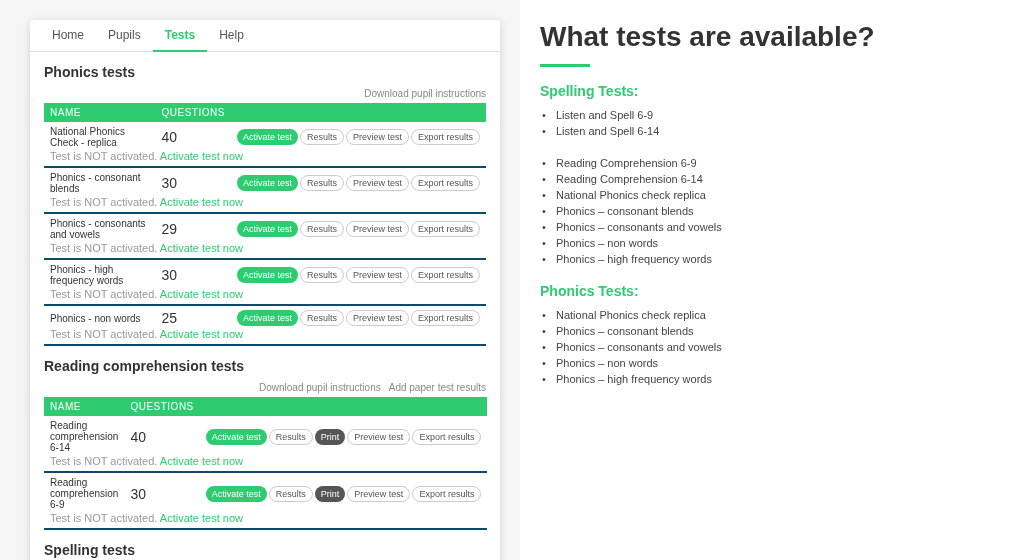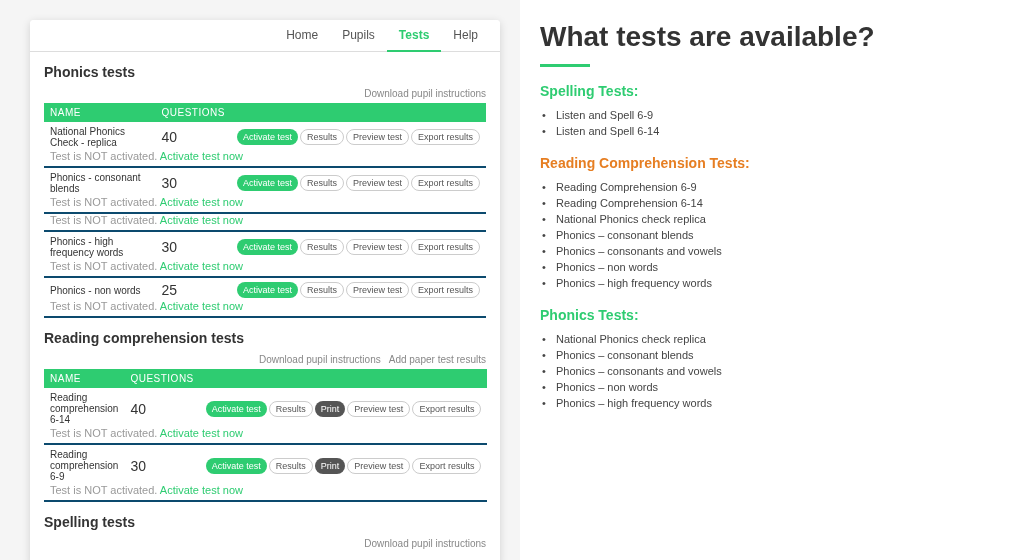--- a/index.html
+++ b/index.html
@@ -31,21 +31,20 @@
       box-shadow: 0 2px 8px rgba(0,0,0,0.15);
       overflow: hidden;
     }
     
     .nav-bar {
       display: flex;
       align-items: center;
       border-bottom: 1px solid #ddd;
       padding: 0 10px;
       background: #fff;
-      justify-content: flex-end;
     }
     .nav-item {
       padding: 8px 12px;
       font-size: 12px;
       color: #555;
       cursor: pointer;
       border-bottom: 2px solid transparent;
       margin-bottom: -1px;
     }
     .nav-item.active {
@@ -245,20 +244,32 @@
                     <button class="btn btn-green">Activate test</button>
                     <button class="btn btn-outline">Results</button>
                     <button class="btn btn-outline">Preview test</button>
                     <button class="btn btn-outline">Export results</button>
                   </div>
                 </td>
     </tr>
               <tr class="sub-row">
                 <td colspan="3">Test is NOT activated. <a href="#">Activate test now</a></td>
               </tr>
+              <tr class="main-row">
+      <td class="test-name">Phonics - consonants and vowels</td>
+      <td class="test-questions">29</td>
+      <td>
+                  <div class="btn-group">
+                    <button class="btn btn-green">Activate test</button>
+                    <button class="btn btn-outline">Results</button>
+                    <button class="btn btn-outline">Preview test</button>
+                    <button class="btn btn-outline">Export results</button>
+                  </div>
+                </td>
+    </tr>
               <tr class="sub-row">
                 <td colspan="3">Test is NOT activated. <a href="#">Activate test now</a></td>
               </tr>
               <tr class="main-row">
       <td class="test-name">Phonics - high frequency words</td>
       <td class="test-questions">30</td>
       <td>
                   <div class="btn-group">
                     <button class="btn btn-green">Activate test</button>
                     <button class="btn btn-outline">Results</button>
@@ -349,21 +360,20 @@
   <div class="right-panel">
     <div class="main-title">What tests are available?</div>
     <div class="green-divider"></div>
 
     <div class="section-heading green">Spelling Tests:</div>
     <ul class="bullet-list" id="spelling-list">
         <li>Listen and Spell 6-9</li>
         <li>Listen and Spell 6-14</li>
       </ul>
 
-    <div class="section-heading orange">Reading Comprehension Tests:</div>
     <ul class="bullet-list" id="reading-list">
         <li>Reading Comprehension 6-9</li>
         <li>Reading Comprehension 6-14</li>
         <li>National Phonics check replica</li>
         <li>Phonics – consonant blends</li>
         <li>Phonics – consonants and vowels</li>
         <li>Phonics – non words</li>
         <li>Phonics – high frequency words</li>
       </ul>
 

